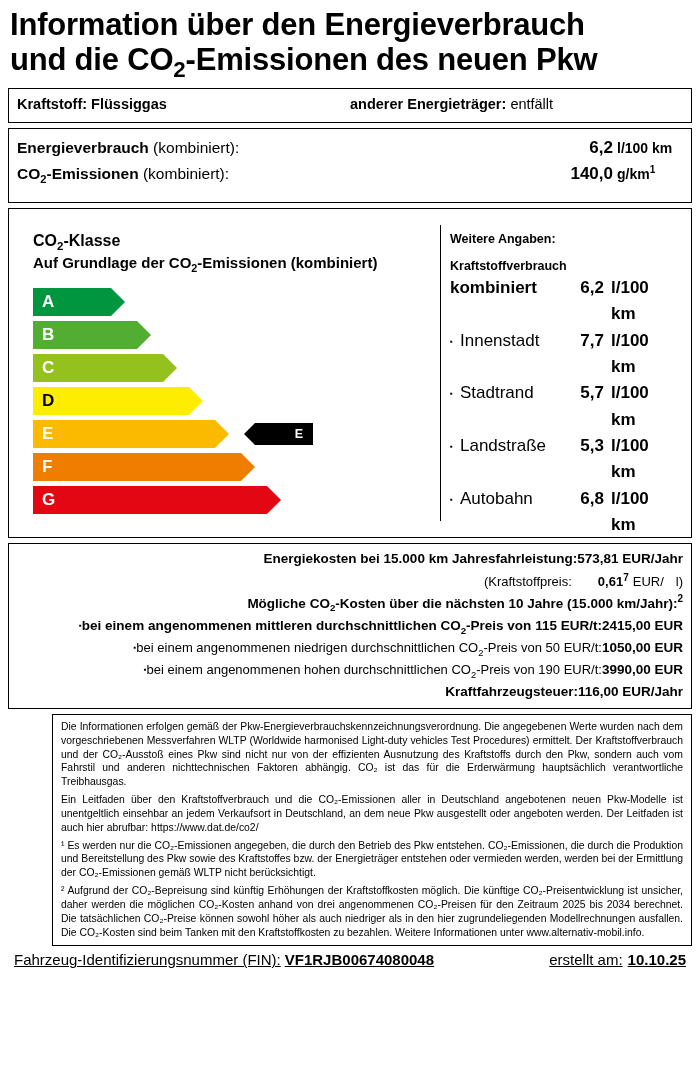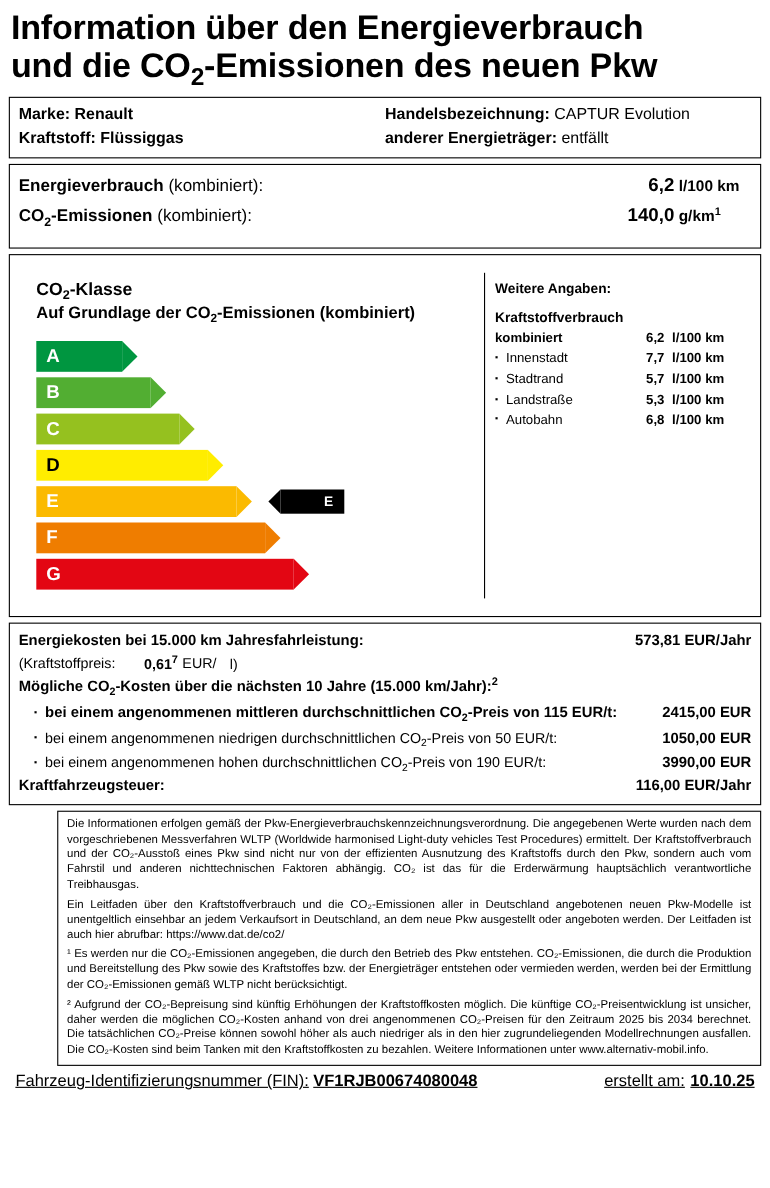--- a/index.html
+++ b/index.html
@@ -136,34 +136,35 @@
     padding: 7px 8px 4px 9px;
     box-sizing: border-box;
     font-size: 12.5px;
   }
   .co2right .hdr { font-weight: bold; font-size: 12.5px; }
   .co2right .hdr2 { font-weight: bold; font-size: 12.5px; margin-top: 13px; line-height: 1.25; }
   .fuel-row {
     display: flex;
     align-items: baseline;
     line-height: 1.55;
-    font-size: 12px;
+    font-size: 17px;
   }
   .fuel-row .nm { flex: 1 1 auto; }
   .fuel-row .vl { font-weight: bold; width: 34px; text-align: right; padding-right: 7px; }
   .fuel-row .un { font-weight: bold; width: 56px; }
   .fuel-row.comb .nm { font-weight: bold; }
   .bullet { display: inline-block; width: 10px; }
   .bullet::before { content: "▪"; font-size: 8px; position: relative; top: -2px; }
 
   
   .costs {
     padding: 5px 8px 6px 8px;
     font-size: 13px;
     line-height: 1.5;
+    text-align: right;
   }
   .k-row { display: flex; align-items: baseline; }
   .k-label { flex: 1 1 auto; }
   .k-val { font-weight: bold; font-size: 13.5px; white-space: nowrap; }
   .k-strong { font-weight: bold; font-size: 13.5px; }
   .k-ind { padding-left: 14px; }
   .price-line { font-size: 13px; }
   .price-line .pv { font-weight: bold; padding: 0 4px 0 26px; }
 
   
@@ -197,24 +198,20 @@
 
 <div class="sheet">
 
   <div class="title">
     <div>Information über den Energieverbrauch</div>
     <div><span>und die CO</span><sub>2</sub><span>-Emissionen des neuen Pkw</span></div>
   </div>
 
   <div class="box vehicle">
     <div class="v-row">
-      <div class="v-col"><span class="b">Marke:</span> <span class="b">Renault</span></div>
-      <div class="v-col"><span class="b">Handelsbezeichnung:</span> <span>CAPTUR Evolution</span></div>
-    </div>
-    <div class="v-row">
       <div class="v-col"><span class="b">Kraftstoff:</span> <span class="b">Flüssiggas</span></div>
       <div class="v-col"><span class="b">anderer Energieträger:</span> <span>entfällt</span></div>
     </div>
   </div>
 
   <div class="box consumption">
     <div class="c-row">
       <div class="c-label"><span class="b">Energieverbrauch</span><span> (kombiniert):</span></div>
       <div class="c-val">6,2</div>
       <div class="c-unit">l/100 km</div>

